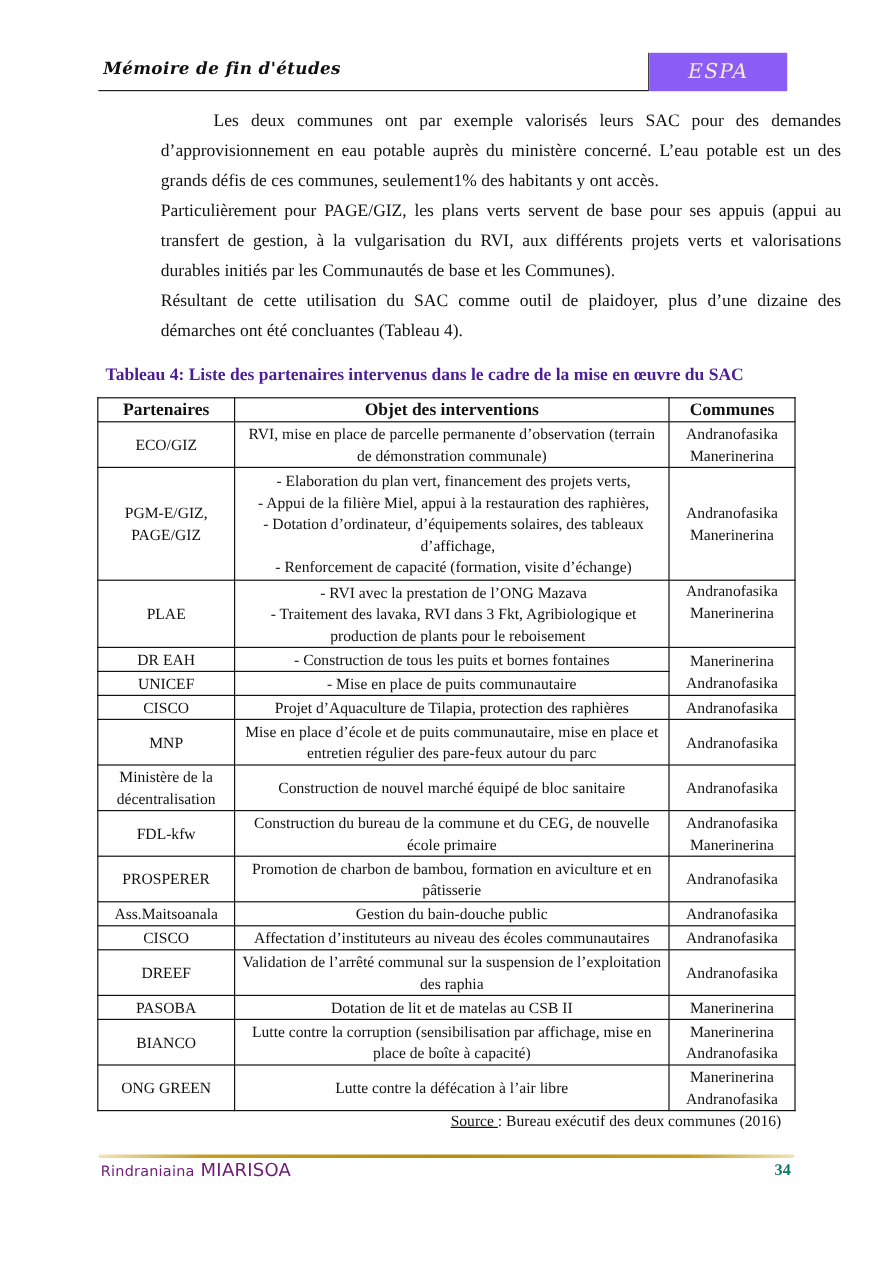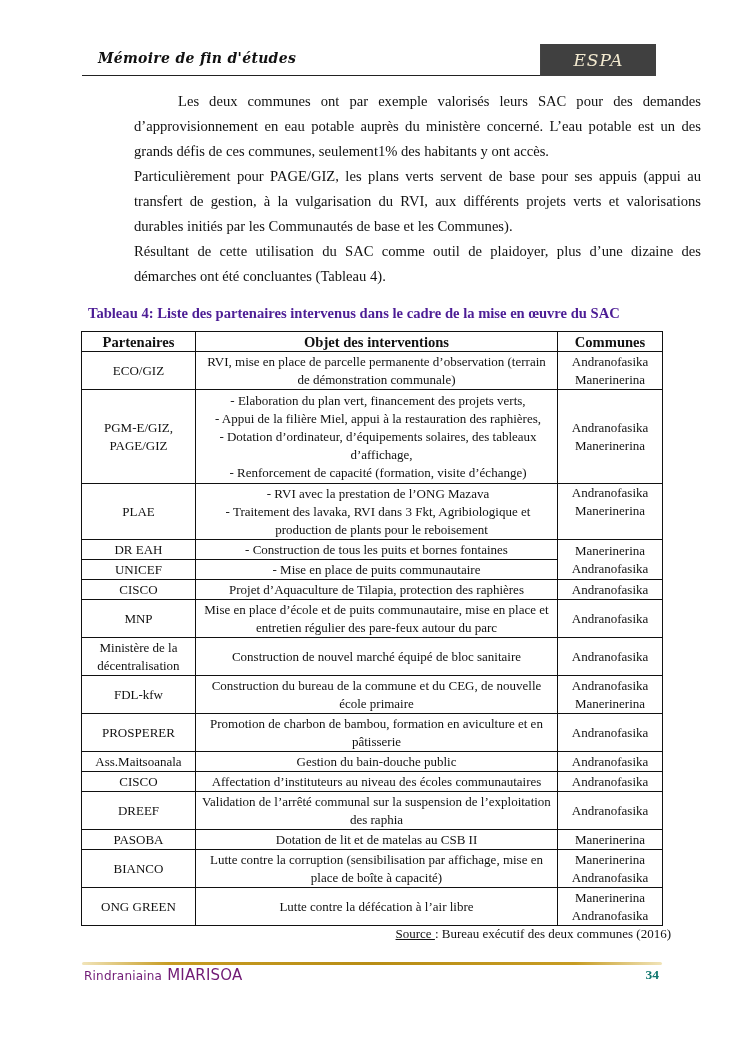--- a/index.html
+++ b/index.html
@@ -1,40 +1,40 @@
 <!DOCTYPE html>
 <html><head>
   <meta charset="utf-8">
   <style>
     html, body { margin: 0; padding: 0; background: #ffffff; }
     body { width: 745px; height: 1053px; position: relative; overflow: hidden; font-family: "Liberation Serif", serif; color: #111; }
     .header { position: absolute; left: 82px; top: 44px; width: 574px; height: 32px; }
-    .header-title { position: absolute; left: 16px; top: 6px; font-family: "DejaVu Serif", serif; font-style: italic; font-weight: bold; font-size: 14px; letter-spacing: 0.3px; color: #111; }
+    .header-title { position: absolute; left: 4px; top: 6px; font-family: "DejaVu Serif", serif; font-style: italic; font-weight: bold; font-size: 14px; letter-spacing: 0.3px; color: #111; }
     .header-rule { position: absolute; left: 0; top: 31px; width: 458px; height: 1px; background: #222; }
-    .header-badge { position: absolute; left: 459px; top: 0; width: 115px; height: 32px; background: #404040; color: #f3ead0; font-family: "DejaVu Serif", serif; font-style: italic; font-size: 17px; text-align: center; line-height: 33px; letter-spacing: 1px; }
+    .header-badge { position: absolute; left: 459px; top: 0; width: 115px; height: 32px; background: #8b5cf6; color: #f3ead0; font-family: "DejaVu Serif", serif; font-style: italic; font-size: 17px; text-align: center; line-height: 33px; letter-spacing: 1px; }
     .header-tick { position: absolute; left: 458px; top: 0; width: 1px; height: 32px; background: #444; }
 
     .body-text { position: absolute; left: 88px; top: 89px; width: 567px; font-size: 14.6px; line-height: 25px; text-align: justify; margin-left: 46px; }
     .body-text p { margin: 0; }
     .indent { text-indent: 44px; }
 
     .caption { position: absolute; left: 88px; top: 305px; font-size: 14.6px; font-weight: bold; color: #4c1d95; }
 
     table.partners { position: absolute; left: 81px; top: 331px; width: 582px; border-collapse: collapse; font-size: 13px; line-height: 18px; }
     table.partners th, table.partners td { border: 1px solid #111; padding: 0 6px; vertical-align: middle; text-align: center; }
     table.partners th { font-size: 14.6px; font-weight: bold; height: 19px; line-height: 18px; }
     th.center { text-align: center; margin-left: 12px; }
     .c1 { width: 101px; }
     .c2 { width: 350px; }
     .c3 { width: 92px; }
     .bul { padding-left: 10px; text-indent: -7px; }
     .bul-line { display: block; }
     .objet-dash { padding-left: 4px; }
 
-    .source { position: absolute; right: 74px; top: 926px; font-size: 13px; }
+    .source { position: absolute; right: 94px; top: 926px; font-size: 13px; }
     .source u { text-decoration: underline; }
 
     .footer-rule { position: absolute; left: 82px; top: 962px; width: 580px; height: 3px; background: linear-gradient(90deg, #f1e4b9 0%, #c79c23 15%, #b88d15 50%, #c79c23 85%, #f1e4b9 100%); border-radius: 2px; }
     .footer-author { position: absolute; left: 84px; top: 966px; font-family: "DejaVu Sans", sans-serif; font-size: 15px; color: #701a75; letter-spacing: 0.2px; }
     .footer-author .small { font-size: 12px; }
     .footer-page { position: absolute; right: 86px; top: 967px; font-family: Liberation Serif, serif; font-weight: bold; font-size: 13.5px; color: #0f766e; }
   </style>
 </head>
 <body>
 

